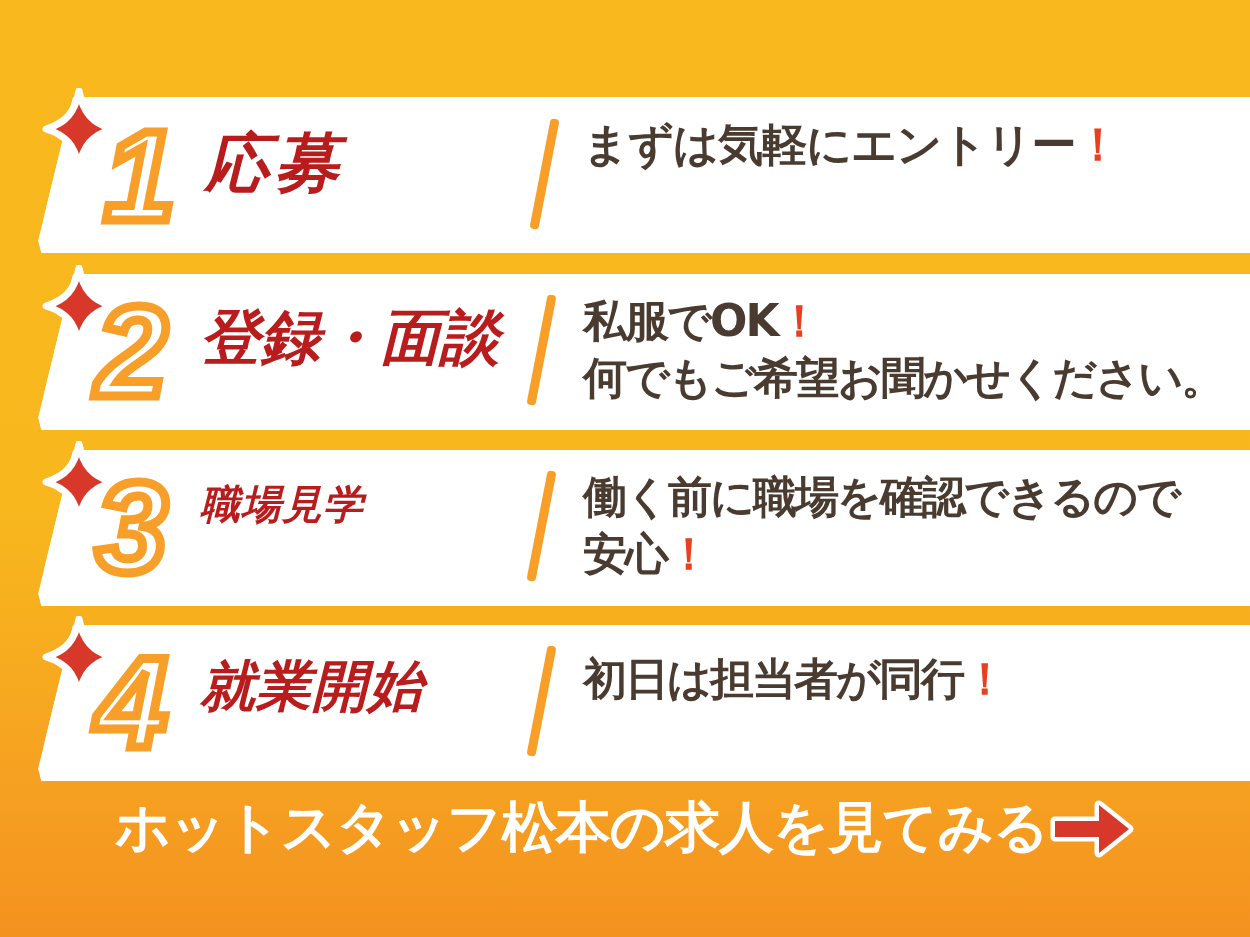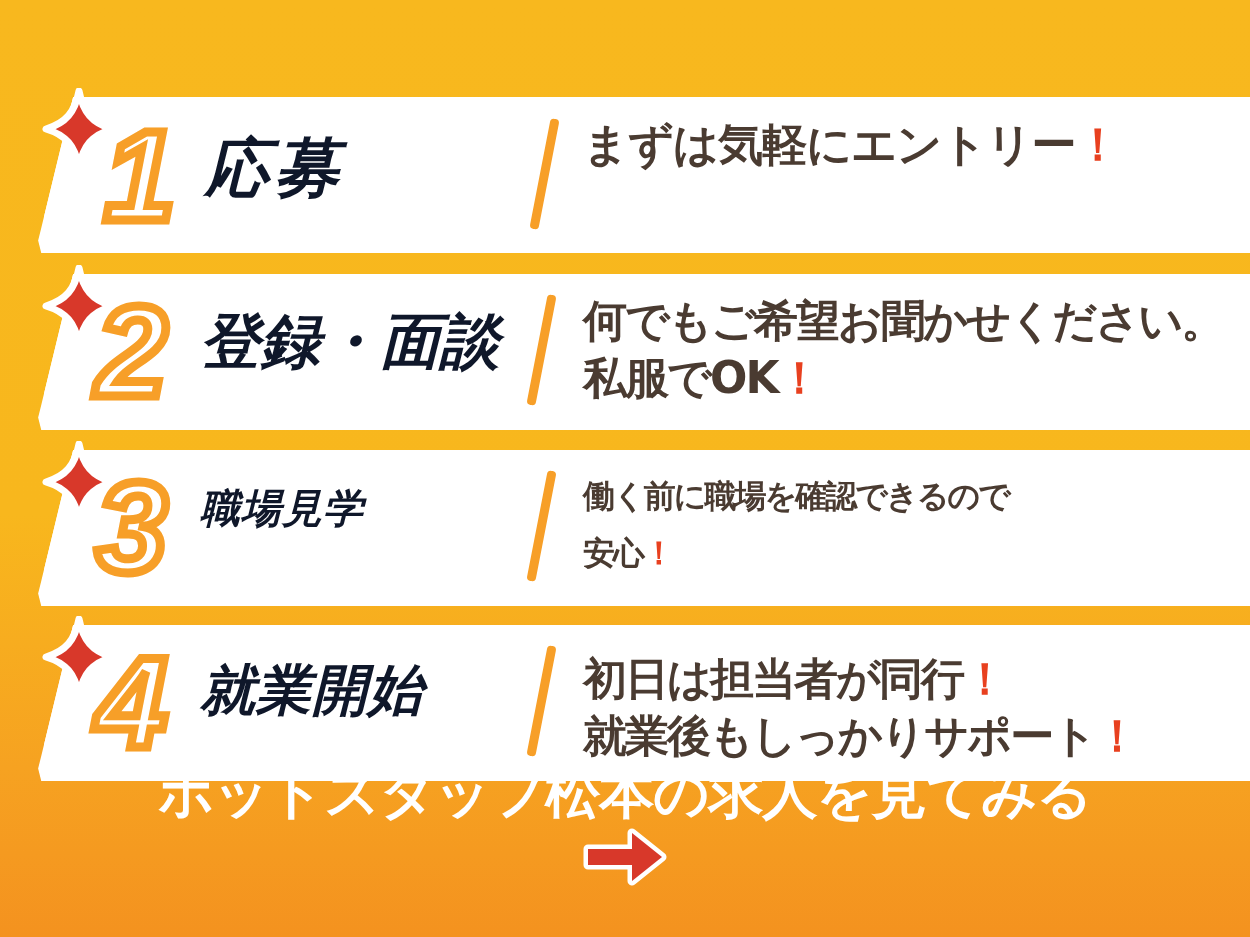--- a/index.html
+++ b/index.html
@@ -80,26 +80,26 @@
     user-select:none;
   }
   .n1 { left:104px; top:112px; }
   .n2 { left:96px;  top:288px; }
   .n3 { left:96px;  top:464px; }
   .n4 { left:96px;  top:639px; }
 
   
   .steplabel {
     position:absolute;
-    font-family:Liberation Sans, sans-serif;
+    font-family:Liberation Mono, monospace;
     font-weight:700;
     font-style:italic;
     font-size:62px;
     line-height:1;
-    color:#0f172a;
+    color:#b91c1c;
     white-space:nowrap;
     letter-spacing:1px;
   }
   .s1 { left:205px; top:136px; font-size:64px; letter-spacing:6px; }
   .s2 { left:200px; top:312px; font-size:60px; letter-spacing:0px; }
   .s3 { left:200px; top:488px; font-size:40px; letter-spacing:1px; }
   .s4 { left:200px; top:663px; font-size:55px; letter-spacing:1px; }
 
   
   .slash {
@@ -124,34 +124,33 @@
     font-size:45px;
     line-height:57px;
     color:#4A3B31;
     letter-spacing:-1px;
   }
   .desc .ln { display:block; white-space:nowrap; }
   .desc .mk { color:#E8401F; }
 
   .t1 { top:116px; }
   .t2 { top:292px; font-size:44px; letter-spacing:-2px; }
-  .t3 { top:468px; font-size:32px; letter-spacing:-2px; }
+  .t3 { top:468px; font-size:44px; letter-spacing:-2px; }
   .t4 { top:643px; font-size:44px; letter-spacing:-2px;margin-top:7px; }
 
   
   .cta {
     position:absolute;
     left:0; right:0;
     top:782px;
     height:90px;
     display:flex;
     align-items:center;
     justify-content:center;
     gap:1px;
-    flex-direction:column;
   }
   .cta-text {
     font-family:"DejaVu Sans", "Liberation Sans", sans-serif;
     font-weight:700;
     font-size:55px;
     line-height:1;
     color:#FFFFFF;
     white-space:nowrap;
     letter-spacing:-1px;
   }
@@ -183,22 +182,22 @@
   <div class="card card2">
     <div class="cardround"></div>
   </div>
   <svg class="sparkle sp2" viewBox="0 0 74 82">
     <path d="M37 3 C41 24 50 35 70 41 C50 47 41 58 37 79 C33 58 24 47 4 41 C24 35 33 24 37 3 Z" fill="#D8382A" stroke="#FFFFFF" stroke-width="7" stroke-linejoin="round"></path>
   </svg>
   <div class="num n2">2</div>
   <div class="steplabel s2">登録・面談</div>
   <div class="slash d2"></div>
   <div class="desc t2">
+    <span class="ln"><span>私服でOK</span><span class="mk">！</span></span>
     <span class="ln"><span>何でもご希望お聞かせください。</span><span class="mk"></span></span>
-    <span class="ln"><span>私服でOK</span><span class="mk">！</span></span>
   </div>
 
   <div class="card card3">
     <div class="cardround"></div>
   </div>
   <svg class="sparkle sp3" viewBox="0 0 74 82">
     <path d="M37 3 C41 24 50 35 70 41 C50 47 41 58 37 79 C33 58 24 47 4 41 C24 35 33 24 37 3 Z" fill="#D8382A" stroke="#FFFFFF" stroke-width="7" stroke-linejoin="round"></path>
   </svg>
   <div class="num n3">3</div>
   <div class="steplabel s3">職場見学</div>
@@ -212,21 +211,20 @@
     <div class="cardround"></div>
   </div>
   <svg class="sparkle sp4" viewBox="0 0 74 82">
     <path d="M37 3 C41 24 50 35 70 41 C50 47 41 58 37 79 C33 58 24 47 4 41 C24 35 33 24 37 3 Z" fill="#D8382A" stroke="#FFFFFF" stroke-width="7" stroke-linejoin="round"></path>
   </svg>
   <div class="num n4">4</div>
   <div class="steplabel s4">就業開始</div>
   <div class="slash d4"></div>
   <div class="desc t4">
     <span class="ln"><span>初日は担当者が同行</span><span class="mk">！</span></span>
-    <span class="ln"><span>就業後もしっかりサポート</span><span class="mk">！</span></span>
   </div>
 
   <div class="cta">
     <div class="cta-text">ホットスタッフ松本の求人を見てみる</div>
     <svg class="cta-arrow" viewBox="0 0 86 66">
       <path d="M6 25 H50 V9 L80 33 L50 57 V41 H6 Z" fill="#D8382A" stroke="#FFFFFF" stroke-width="9" stroke-linejoin="round" stroke-linecap="round"></path>
       <path d="M6 25 H50 V9 L80 33 L50 57 V41 H6 Z" fill="#D8382A"></path>
     </svg>
   </div>
 

